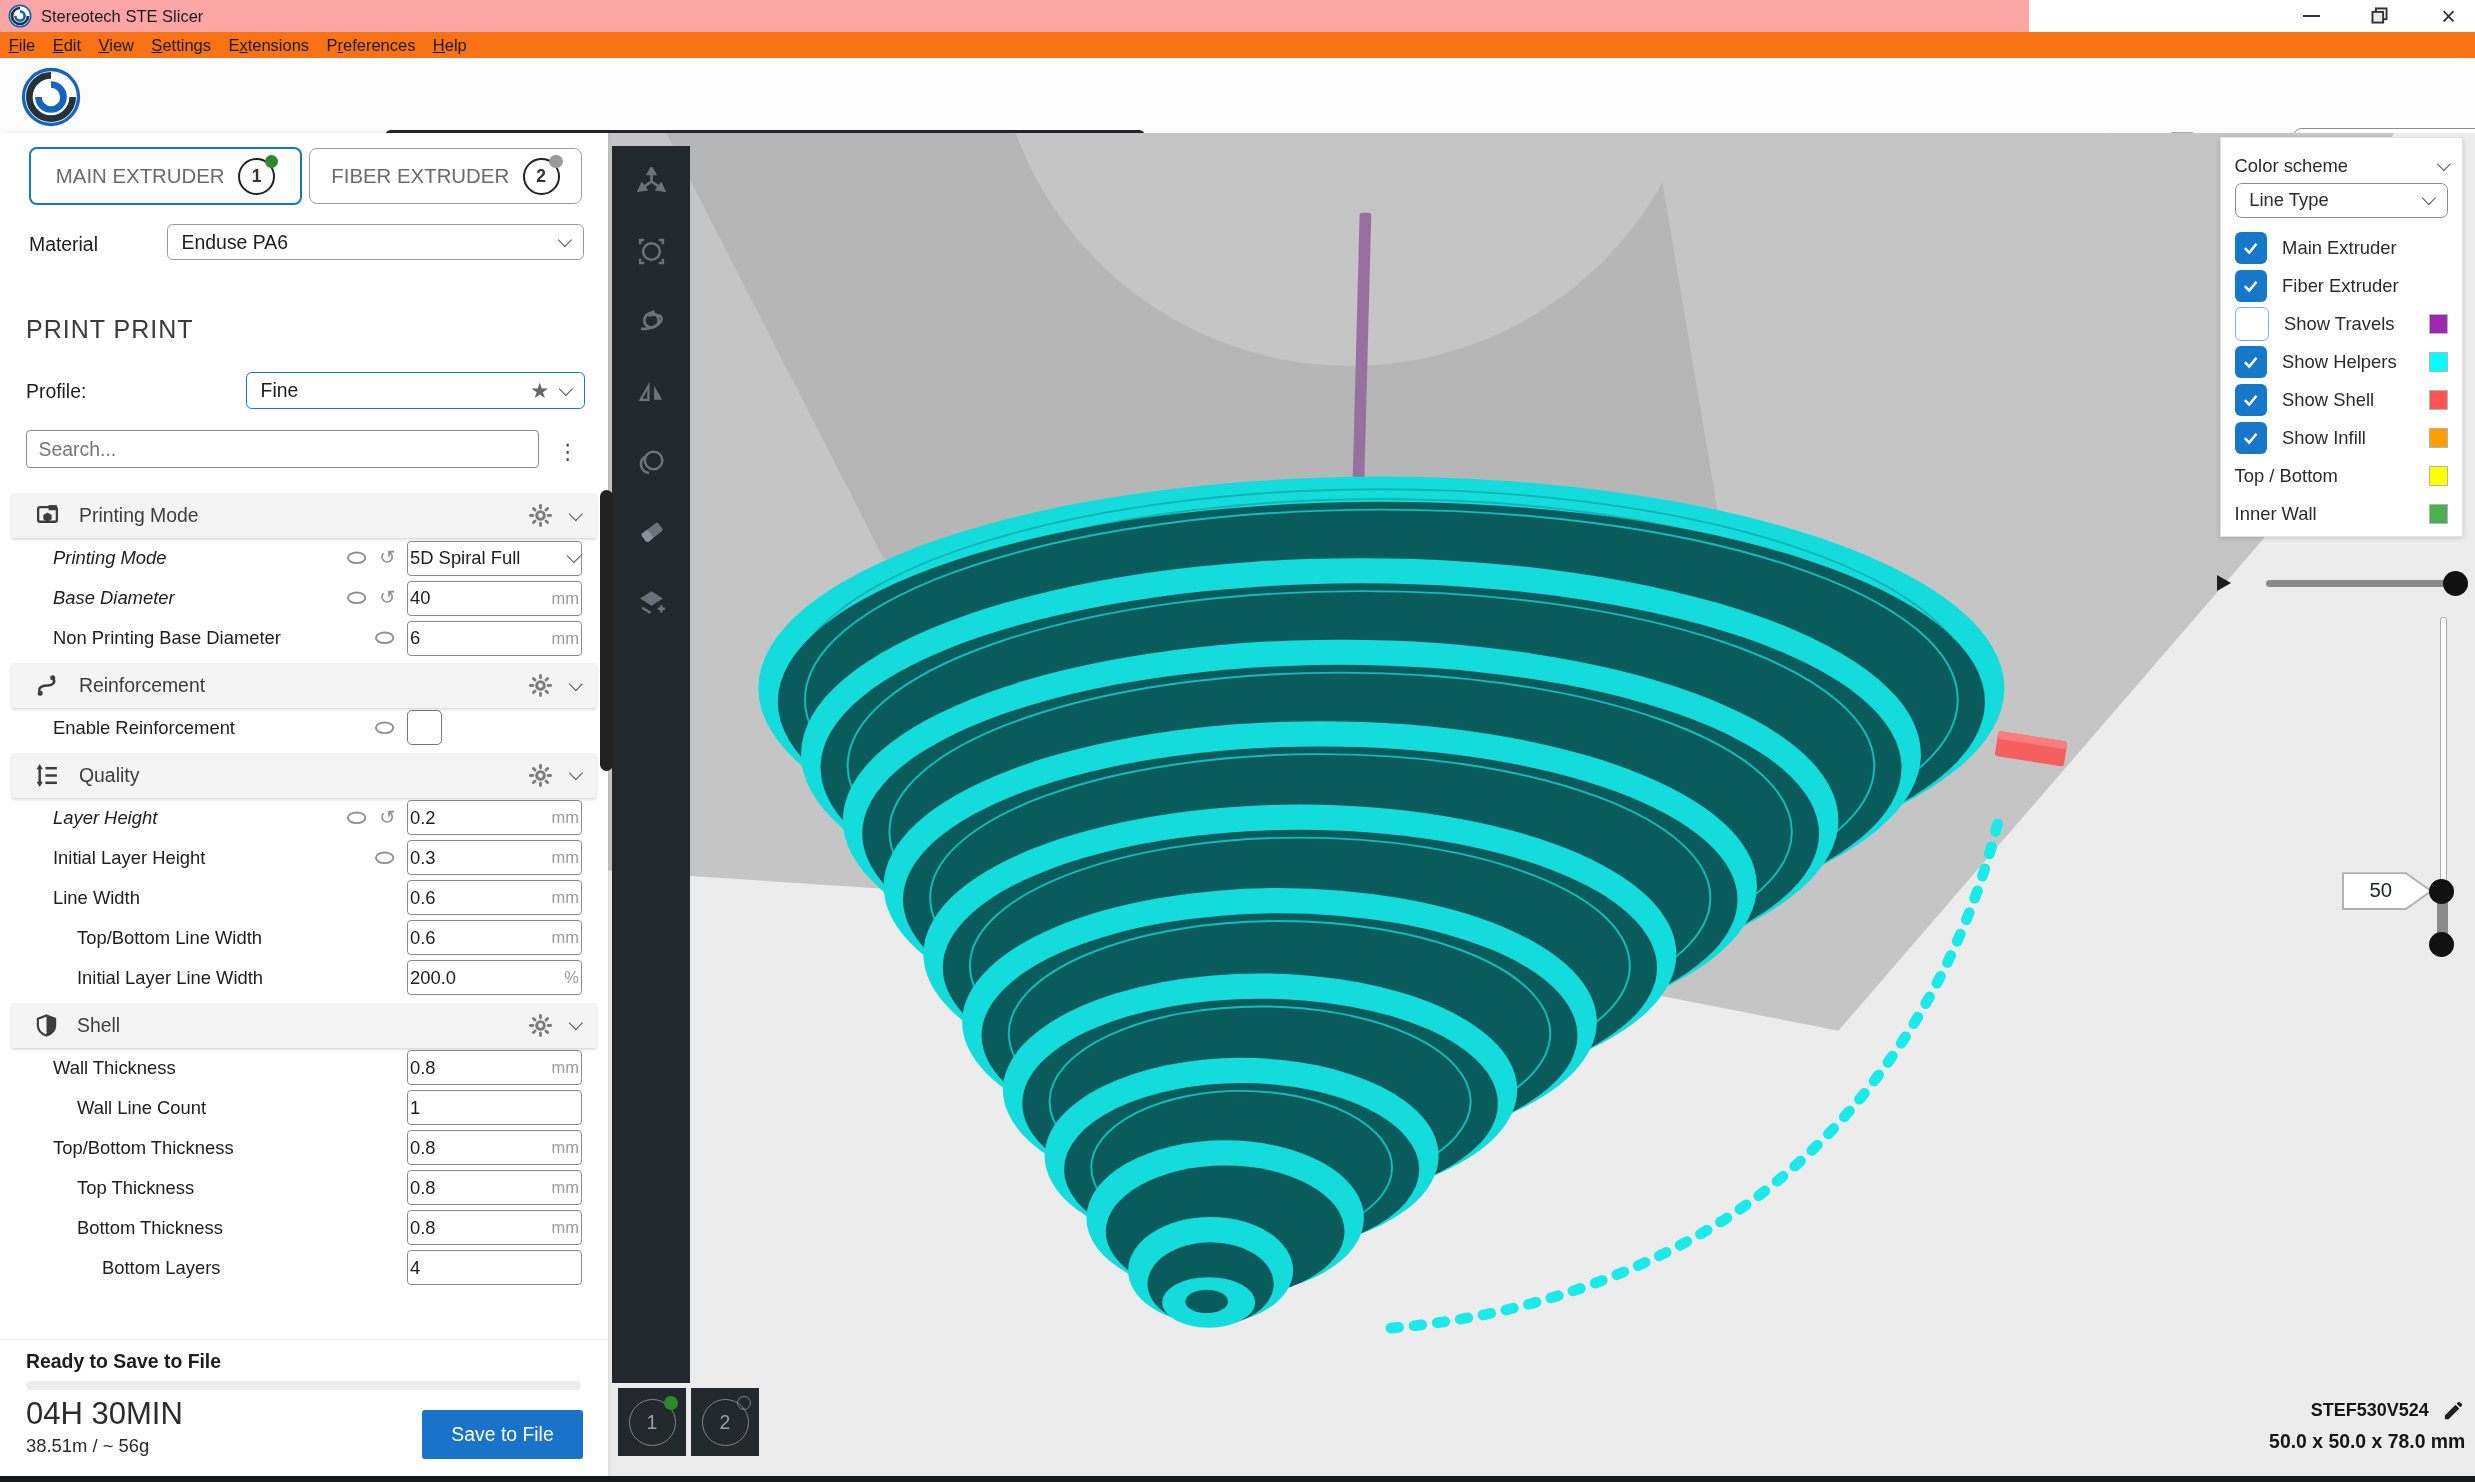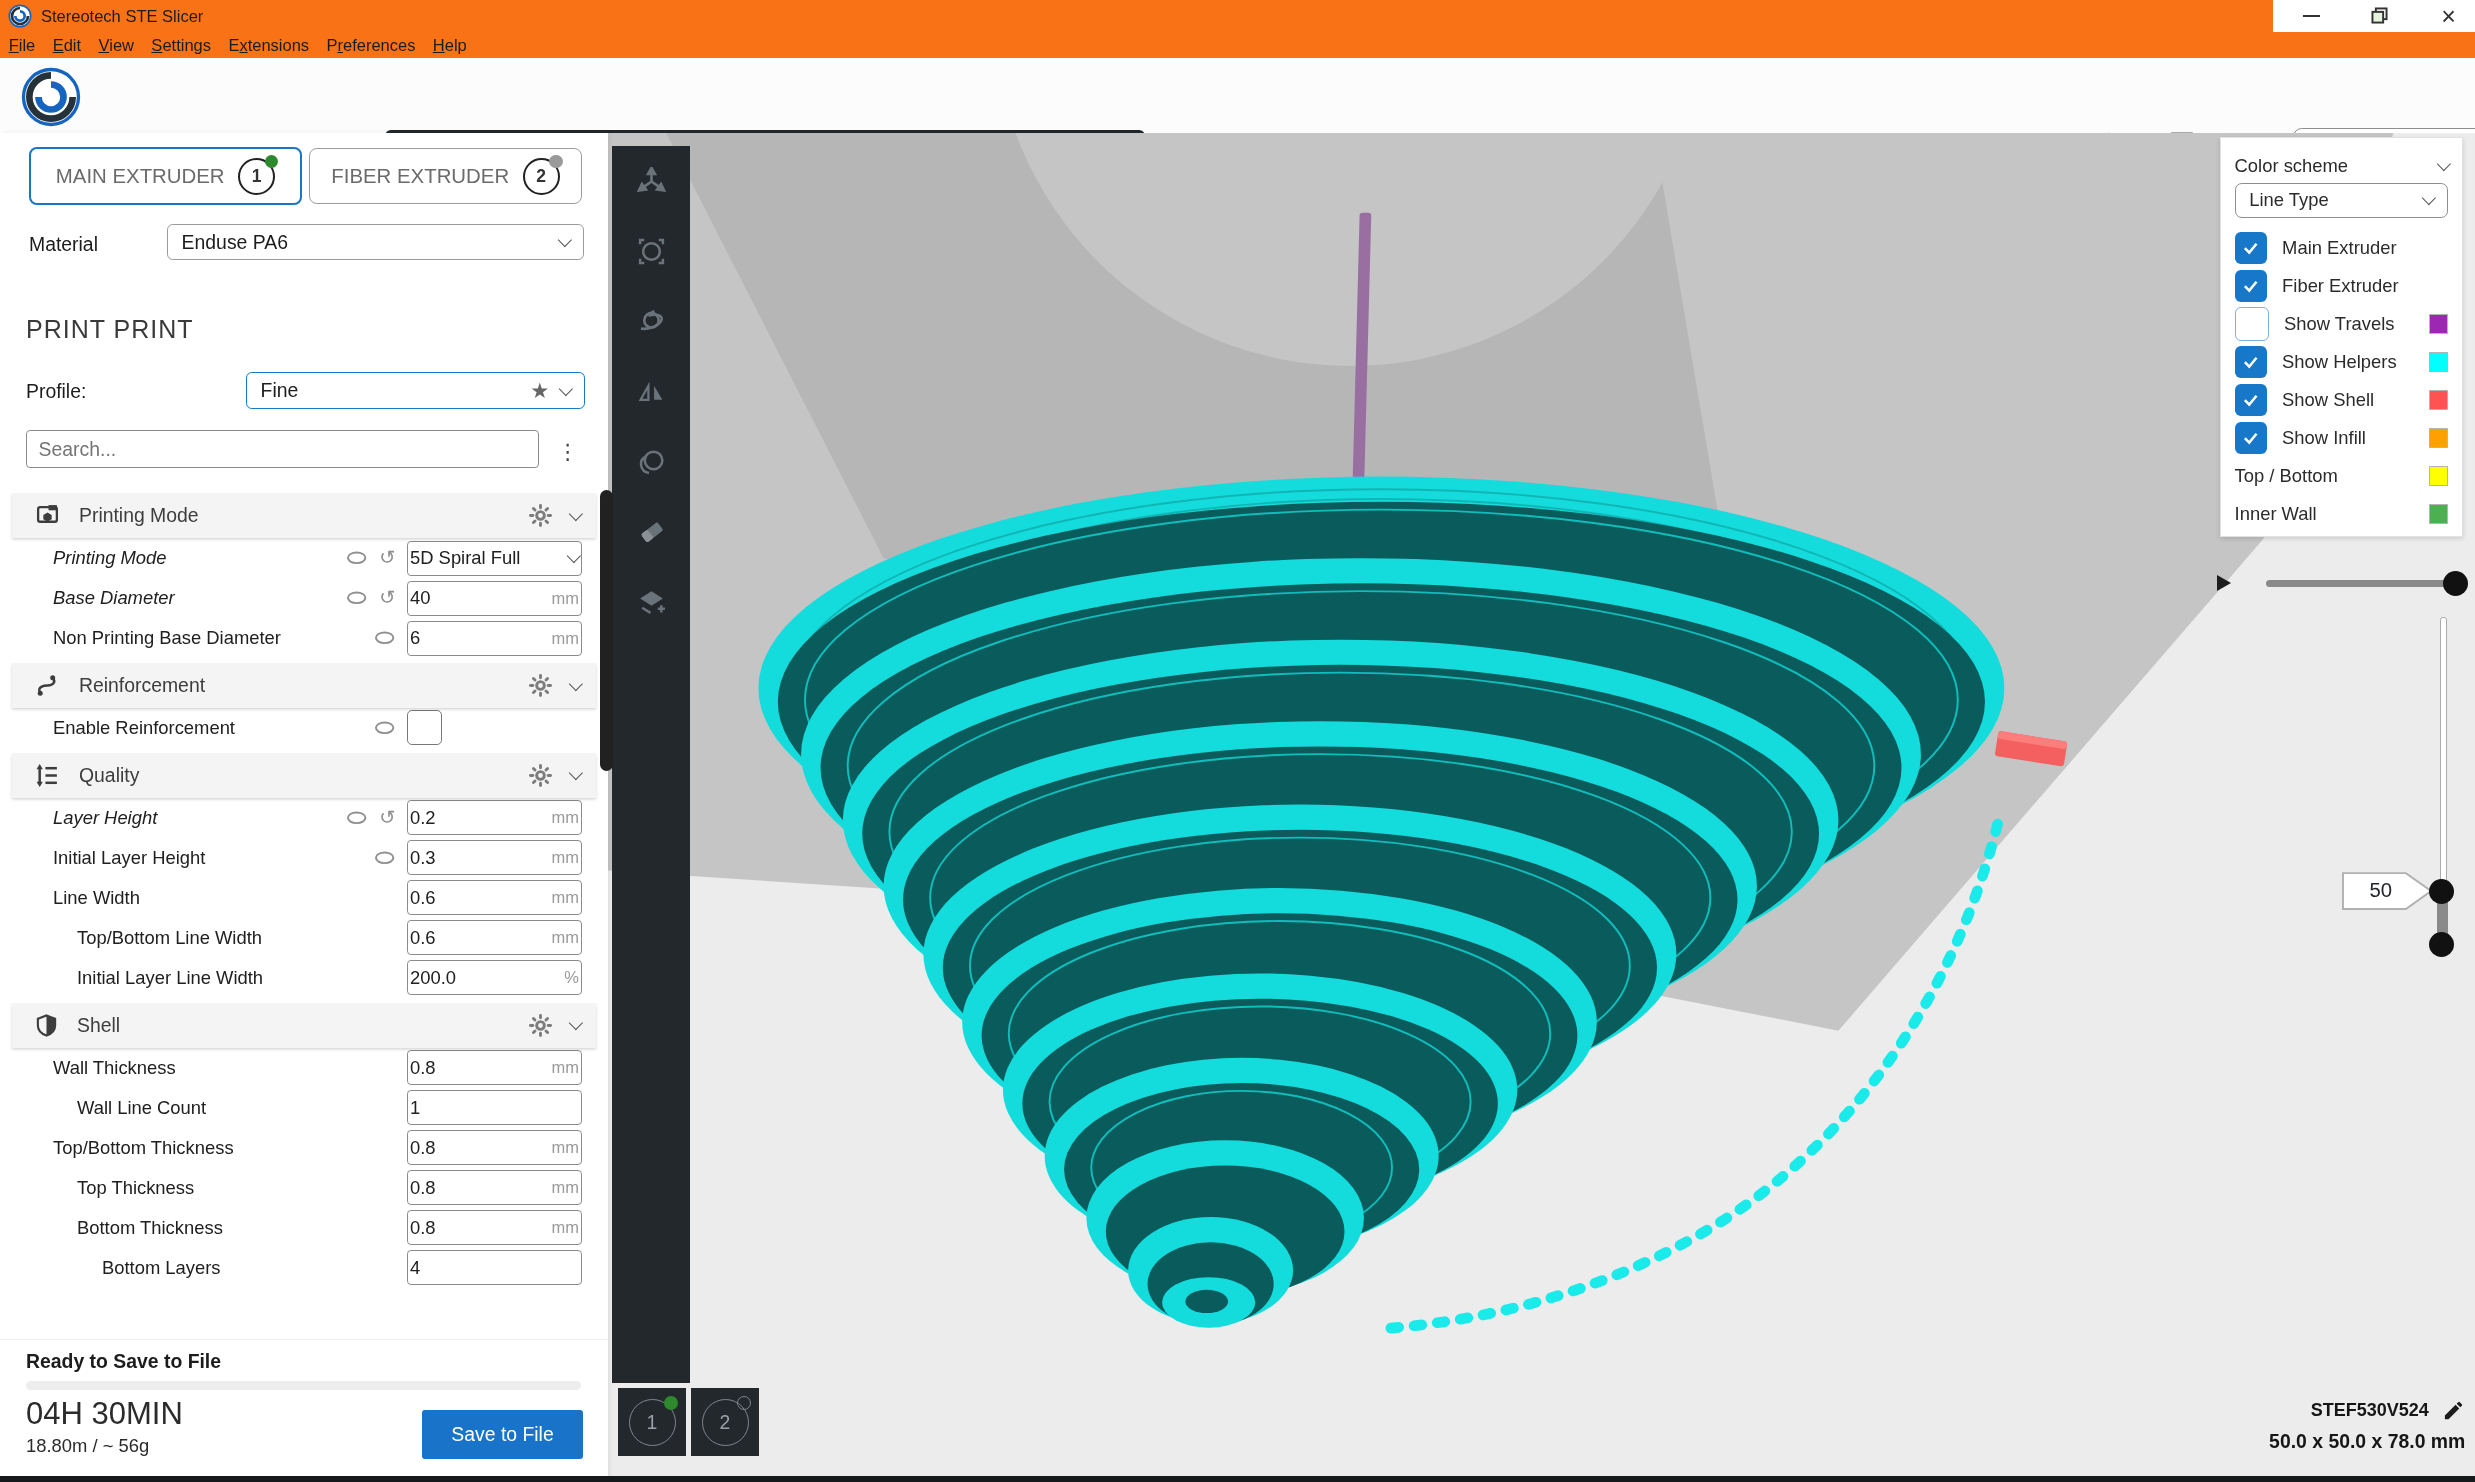--- a/index.html
+++ b/index.html
@@ -5,21 +5,21 @@
   html,body{margin:0;padding:0}
   body{width:2475px;height:1483px;position:relative;overflow:hidden;
        font-family:"Liberation Sans",sans-serif;background:#fff;color:#1c1c1c}
   .abs{position:absolute}
   .flex{display:flex;align-items:center}
   
   .chev{width:8.7px;height:8.7px;border-right:1.9px solid #555;border-bottom:1.9px solid #555;
         transform:rotate(45deg);display:inline-block;margin-top:-3.9px}
   .chev.w{border-color:#fff}
   
-  .titlebar{left:0;top:0;width:2273px;height:32px;background:#f97316;font-size:16.5px}
+  .titlebar{left:0;top:0;width:2029px;height:32px;background:#fca5a5;font-size:16.5px}
   .menubar{left:0;top:32px;width:2475px;height:26px;background:#f97316;font-size:16.5px;border-bottom:1px solid #dfe8da}
   .menubar span.mi{margin:0 8.7px;cursor:default}
   .accel{text-decoration:underline}
   
   .toolbar{left:0;top:58px;width:2475px;height:75px;background:#fcfcfc;border-bottom:1px solid #e4e4e4}
   .openfile{left:130px;top:79px;width:216px;height:45px;background:#1973c8;border-radius:3.9px;
             color:#fff;font-size:19.4px;display:flex;align-items:center;justify-content:center;gap:11.6px}
   .machinesel{left:385px;top:72px;width:760px;height:47px;background:#20262a;border-radius:5.8px;color:#fff;
               font-size:19.4px;display:flex;align-items:center}
   .prepare{left:1167px;top:82px;width:164px;text-align:center;font-size:23px;letter-spacing:1.9px;color:#2d7fc1}
@@ -607,21 +607,21 @@
     </div>
   </div>
 </div>
 
 <div class="abs" style="left:600px;top:490px;width:12.6px;height:281px;background:#212121;border-radius:6.8px"></div>
 
 <div class="abs lfooter">
   <div class="abs" style="left:26px;top:9.7px;font-size:19.4px;font-weight:bold">Ready to Save to File</div>
   <div class="progress"></div>
   <div class="abs" style="left:26px;top:56px;font-size:31px;color:#2b2b2b">04H 30MIN</div>
-  <div class="abs" style="left:26px;top:95px;font-size:18.4px;color:#2b2b2b">18.80m / ~ 56g</div>
+  <div class="abs" style="left:26px;top:95px;font-size:18.4px;color:#2b2b2b">38.51m / ~ 56g</div>
   <div class="savebtn">Save to File</div>
 </div>
 
 <div class="abs rpanel">
   <div class="flex" style="height:33px">
     <span>Color scheme</span>
     <span class="chev" style="margin-left:auto"></span>
   </div>
   <div class="selbox" style="height:33px;border-radius:6.8px;border-color:#8d8d8d;font-size:18.4px">
     <span>Line Type</span>

